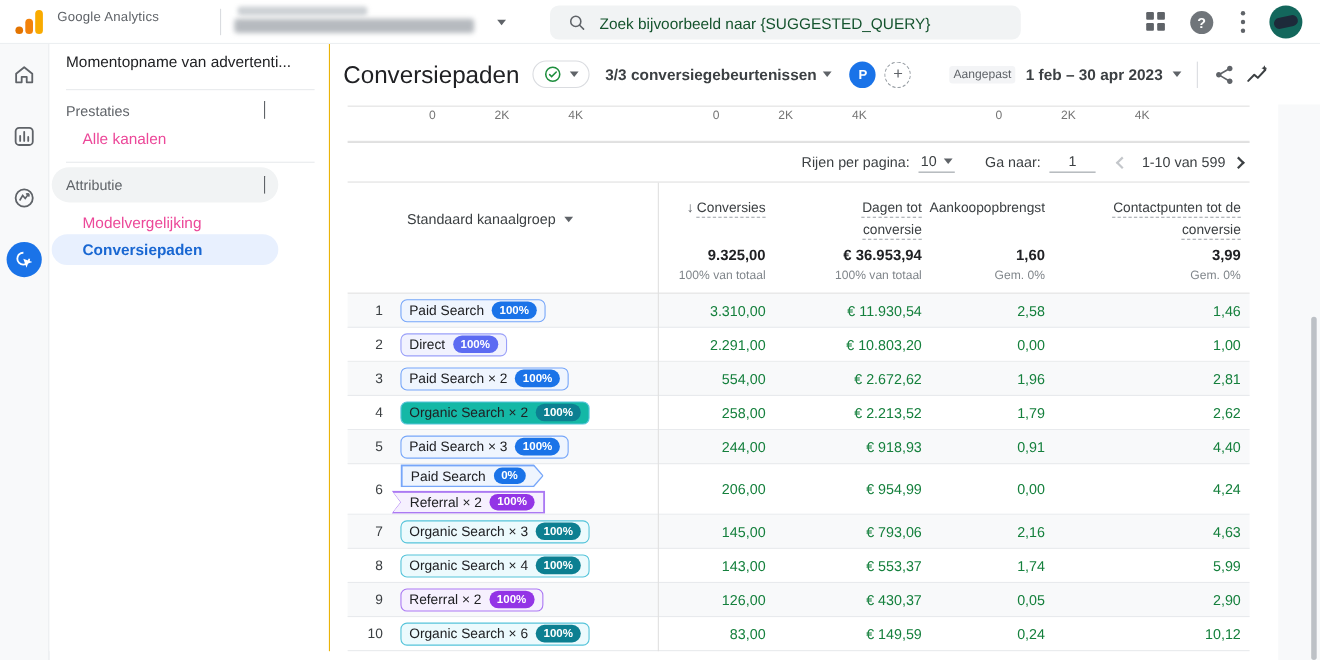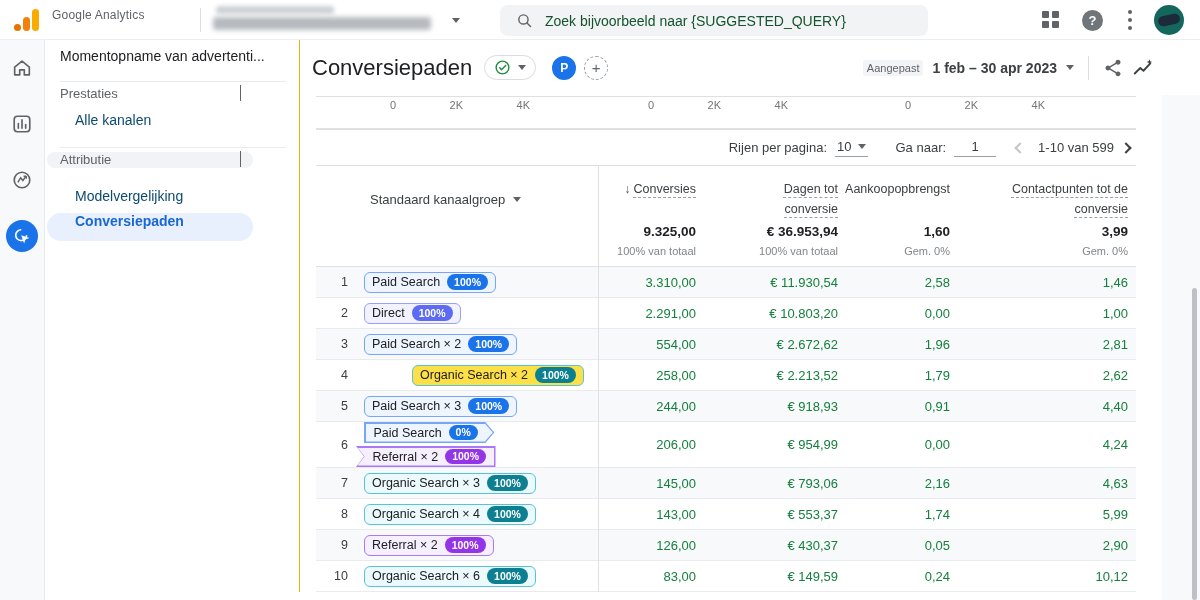--- a/index.html
+++ b/index.html
@@ -32,23 +32,23 @@
 
   
   .rail { position:absolute; left:0; top:40px; width:45px; height:560px; background:#f8f9fa; border-right:1px solid #e8eaed; display:flex; flex-direction:column; align-items:center; padding-top:12px; gap:24px; }
   .rail-ic { width:32px; height:32px; display:flex; align-items:center; justify-content:center; }
   .adv-circle { width:32px; height:32px; border-radius:50%; background:#1a73e8; display:flex; align-items:center; justify-content:center; }
 
   
   .nav { position:absolute; left:45px; top:32px; width:255px; height:560px; background:#fff; border-right:1px solid #eab308; }
   .nav-top { position:absolute; left:15px; top:16px; width:228px; font-size:14px; color:#202124; white-space:nowrap; overflow:hidden; text-overflow:ellipsis; }
   .nav-divider { position:absolute; left:15px; width:226px; height:1px; background:#e8eaed; }
-  .nav-row { position:absolute; left:2px; width:206px; display:flex; border-radius:16px; }
+  .nav-row { position:absolute; left:2px; width:206px; display:flex; align-items:center; border-radius:16px; }
   .nav-section { height:28px; padding:0 12px 0 13px; font-size:13px; color:#5f6368; }
-  .nav-item { height:27px; padding-left:28px; font-size:14px; color:#0c4a6e; }
+  .nav-item { height:27px; padding-left:28px; font-size:14px; color:#ec4899; }
   .nav-row .chev-wrap { margin-left:auto; }
   .chev-up { width:7px; height:7px; border-left:1.6px solid #5f6368; border-top:1.6px solid #5f6368; transform:rotate(45deg); margin-top:4px; }
   .sec-active { background:#f1f3f4; }
   .item-selected { background:#e8f0fe; color:#1967d2; font-weight:bold; }
 
   
   .main { position:absolute; left:300px; top:40px; width:900px; height:560px; background:#fff; }
 
   .toolbar { position:absolute; left:0; top:0; width:900px; height:55px; display:flex; align-items:center; padding-left:12px; }
   .page-title { font-size:22px; color:#202124; }
@@ -185,41 +185,45 @@
     <div class="nav-row nav-section" style="top:54px">
       <span>Prestaties</span>
       <span class="chev-wrap"><span class="chev-up"></span></span>
     </div>
     <div class="nav-row nav-item" style="top:80px">
       <span>Alle kanalen</span>
     </div>
 
     <div class="nav-divider" style="top:115px"></div>
 
-    <div class="nav-row nav-section sec-active" style="top:120px; height:16px">
+    <div class="nav-row nav-section sec-active" style="top:120px; height:32px">
       <span>Attributie</span>
       <span class="chev-wrap"><span class="chev-up"></span></span>
     </div>
     <div class="nav-row nav-item" style="top:156px">
       <span>Modelvergelijking</span>
     </div>
     <div class="nav-row nav-item item-selected" style="top:181px; height:28px">
       <span>Conversiepaden</span>
     </div>
   </div>
 
   <div class="main">
 
     <div class="toolbar">
       <span class="page-title">Conversiepaden</span>
       <span class="check-pill">
         <svg width="17" height="17" viewBox="0 0 24 24">
             <circle cx="12" cy="12" r="9" fill="none" stroke="#1e8e3e" stroke-width="2"></circle>
             <path d="M8 12.5 l2.6 2.6 L16.5 9.2" fill="none" stroke="#1e8e3e" stroke-width="2" stroke-linecap="round"></path>
           </svg>
+        <span class="caret"></span>
+      </span>
+      <span class="events-sel">
+        <span>3/3 conversiegebeurtenissen</span>
         <span class="caret"></span>
       </span>
       <span class="p-circle">P</span>
       <span class="plus-circle">+</span>
     </div>
 
     <div class="toolbar-right">
       <span class="date-label">Aangepast</span>
       <span class="date-range">1 feb – 30 apr 2023</span>
       <span class="caret"></span>
@@ -344,21 +348,21 @@
               </div>
             </div>
             <div class="metric">554,00</div>
             <div class="metric">€ 2.672,62</div>
             <div class="metric">1,96</div>
             <div class="metric">2,81</div>
           </div>
           <div class="trow">
             <div class="num">4</div>
             <div class="chips">
-              <div class="chip" style="border-color: rgb(85, 196, 218); background: #fde047; margin-left: 48px;">
+              <div class="chip" style="border-color: rgb(85, 196, 218); background: #14b8a6;">
                 <span class="chip-label">Organic Search × 2</span>
                 <span class="chip-pill" style="background: rgb(12, 127, 145);">100%</span>
               </div>
             </div>
             <div class="metric">258,00</div>
             <div class="metric">€ 2.213,52</div>
             <div class="metric">1,79</div>
             <div class="metric">2,62</div>
           </div>
           <div class="trow shade">

